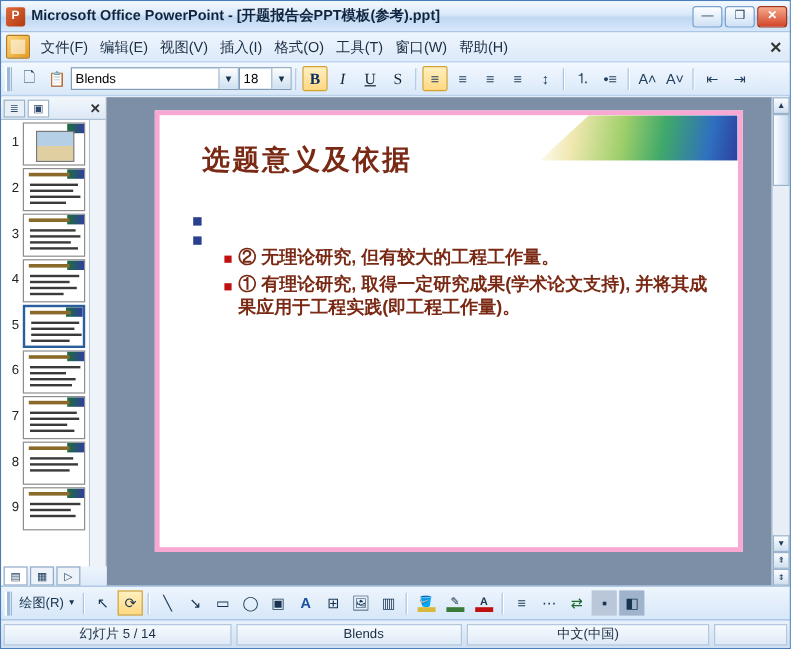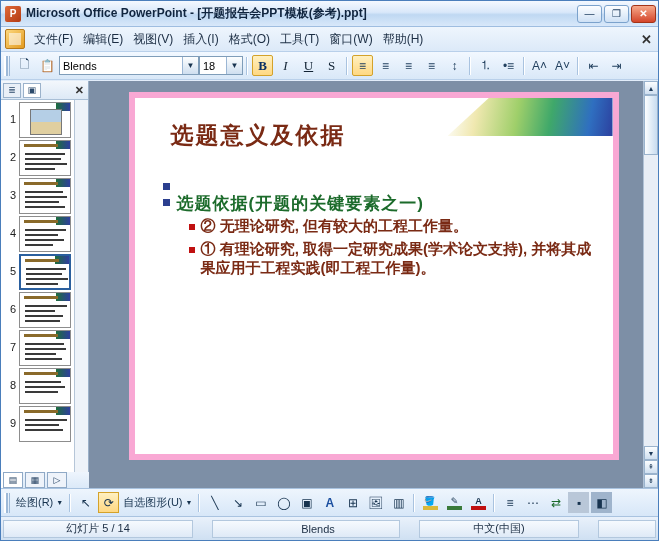--- a/index.html
+++ b/index.html
@@ -274,21 +274,21 @@
     display: flex;
     align-items: flex-start;
     justify-content: center;
     overflow: hidden;
   }
   .slide {
     margin-top: 11px;
     width: 490px;
     height: 368px;
     background: #fff;
-    border: 6px solid #f9a8d4;
+    border: 4px solid #f9a8d4;
     position: relative;
     box-sizing: border-box;
     font-family: "Liberation Sans", sans-serif;
   }
   .slide .corner-band {
     position: absolute;
     top: 0; right: 0;
     width: 165px; height: 38px;
     background: linear-gradient(100deg, #ffffff 0%, #f0e8b0 18%, #9fcf6a 42%, #3fa86a 62%, #2f6fc0 85%, #2c3f9e 100%);
     clip-path: polygon(25% 0, 100% 0, 100% 100%, 0 100%);
@@ -402,35 +402,34 @@
     position: absolute;
     left: 0; right: 0; bottom: 0;
     height: 24px;
     display: flex;
     align-items: center;
     background: linear-gradient(to bottom, #e9f1fb, #cfe0f2);
     border-top: 1px solid #a9c3e0;
     font-size: 11px;
     color: #1b2d43;
     box-sizing: border-box;
-    gap: 15px;
   }
   .sb-cell {
     height: 18px;
     margin: 0 2px;
     display: flex;
     align-items: center;
     justify-content: center;
     border: 1px solid #b3c8de;
     background: linear-gradient(to bottom, #f6fafe, #dfeaf7);
     box-sizing: border-box;
   }
   .sb-cell.c1 { width: 190px; }
   .sb-cell.c2 { width: 188px; padding-left: 24px; }
-  .sb-cell.c3 { width: 160px; }
+  .sb-cell.c3 { width: 202px; }
   .sb-cell.c4 { flex: 1 1 auto; }
 </style>
 </head>
 <body>
 
 <div class="window">
 
   <div class="titlebar">
     <div class="ppt-logo">P</div>
     <div class="title-text">Microsoft Office PowerPoint - [开题报告会PPT模板(参考).ppt]</div>
@@ -612,21 +611,20 @@
         <div class="corner-band"></div>
         <div class="slide-title">选题意义及依据</div>
         <div class="bullets">
 
           <div class="lvl1">
             <div class="bl"></div>
           </div>
 
           <div class="lvl1">
             <div class="bl"></div>
-            <div class="txt">选题依据(开题的关键要素之一)</div>
           </div>
           <div class="lvl2">
             <div class="bl"></div>
             <div class="txt">② 无理论研究, 但有较大的工程工作量。</div>
           </div>
           <div class="lvl2">
             <div class="bl"></div>
             <div class="txt">① 有理论研究, 取得一定研究成果(学术论文支持), 并将其成果应用于工程实践(即工程工作量)。</div>
           </div>
 
@@ -653,24 +651,20 @@
 
   <div class="drawbar">
     <div class="grip"></div>
     <div class="draw-btn">
       <span>绘图(R)</span>
       <span class="arrow">▼</span>
     </div>
     <div class="tb-sep"></div>
     <div class="shape-icon">↖</div>
     <div class="shape-icon" style="background:linear-gradient(to bottom,#fff0c0,#ffd882);border:1px solid #d4a22a;">⟳</div>
-    <div class="draw-btn">
-      <span>自选图形(U)</span>
-      <span class="arrow">▼</span>
-    </div>
     <div class="tb-sep"></div>
     <div class="shape-icon">╲</div>
     <div class="shape-icon">↘</div>
     <div class="shape-icon">▭</div>
     <div class="shape-icon">◯</div>
     <div class="shape-icon">▣</div>
     <div class="shape-icon" style="color:#1b4fa0;font-weight:bold;">A</div>
     <div class="shape-icon">⊞</div>
     <div class="shape-icon">🖼</div>
     <div class="shape-icon">▥</div>

